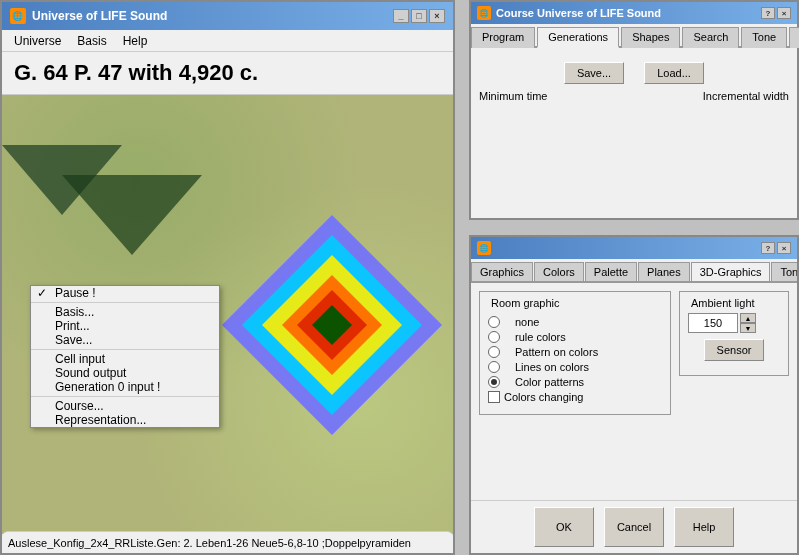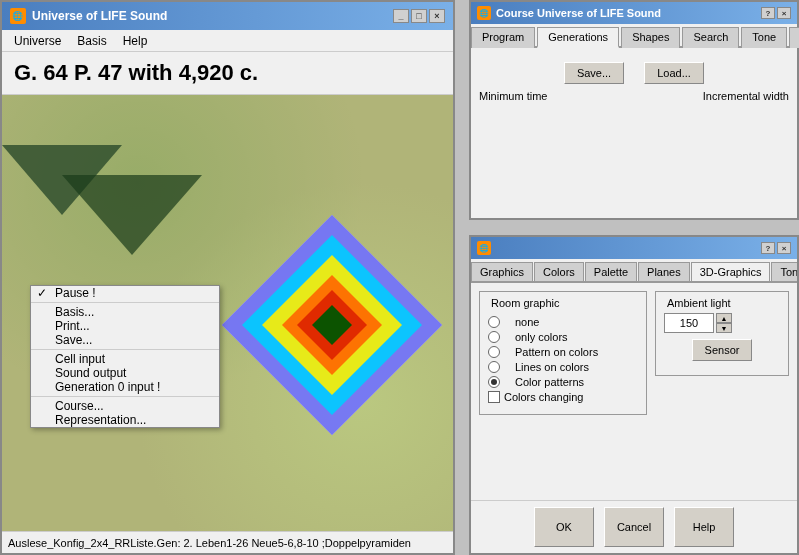--- a/index.html
+++ b/index.html
@@ -71,20 +71,21 @@
       left: 0;
       width: 100%;
       height: 22px;
       background: #f0f0f0;
       border-top: 1px solid #ccc;
       display: flex;
       align-items: center;
       padding: 0 6px;
       font-size: 11px;
       color: #000;
+      border-radius: 6px;
     }
 
     
     .context-menu {
       position: absolute;
       top: 285px;
       left: 30px;
       width: 190px;
       background: #f0f0f0;
       border: 1px solid #888;
@@ -250,21 +251,21 @@
     .repr-content {
       display: flex;
       padding: 8px;
       gap: 8px;
     }
 
     .repr-left {
       flex: 1;
     }
     .repr-right {
-      width: 134px;
+      width: 110px;
     }
 
     .group-box {
       border: 1px solid #999;
       padding: 4px 8px 8px 8px;
       margin-bottom: 6px;
     }
     .group-box-title {
       margin-top: -10px;
       background: #f0f0f0;
@@ -519,21 +520,21 @@
     <div class="repr-left">
       <div class="group-box">
         <div class="group-box-title">Room graphic</div>
 
         <div class="radio-item">
           <div class="radio-circle"></div>
           <span>none</span>
         </div>
         <div class="radio-item">
           <div class="radio-circle"></div>
-          <span>only colors</span>
+          <span>rule colors</span>
         </div>
         <div class="radio-item">
           <div class="radio-circle"></div>
           <span>Pattern on colors</span>
         </div>
         <div class="radio-item">
           <div class="radio-circle"></div>
           <span>Lines on colors</span>
         </div>
         <div class="radio-item">

